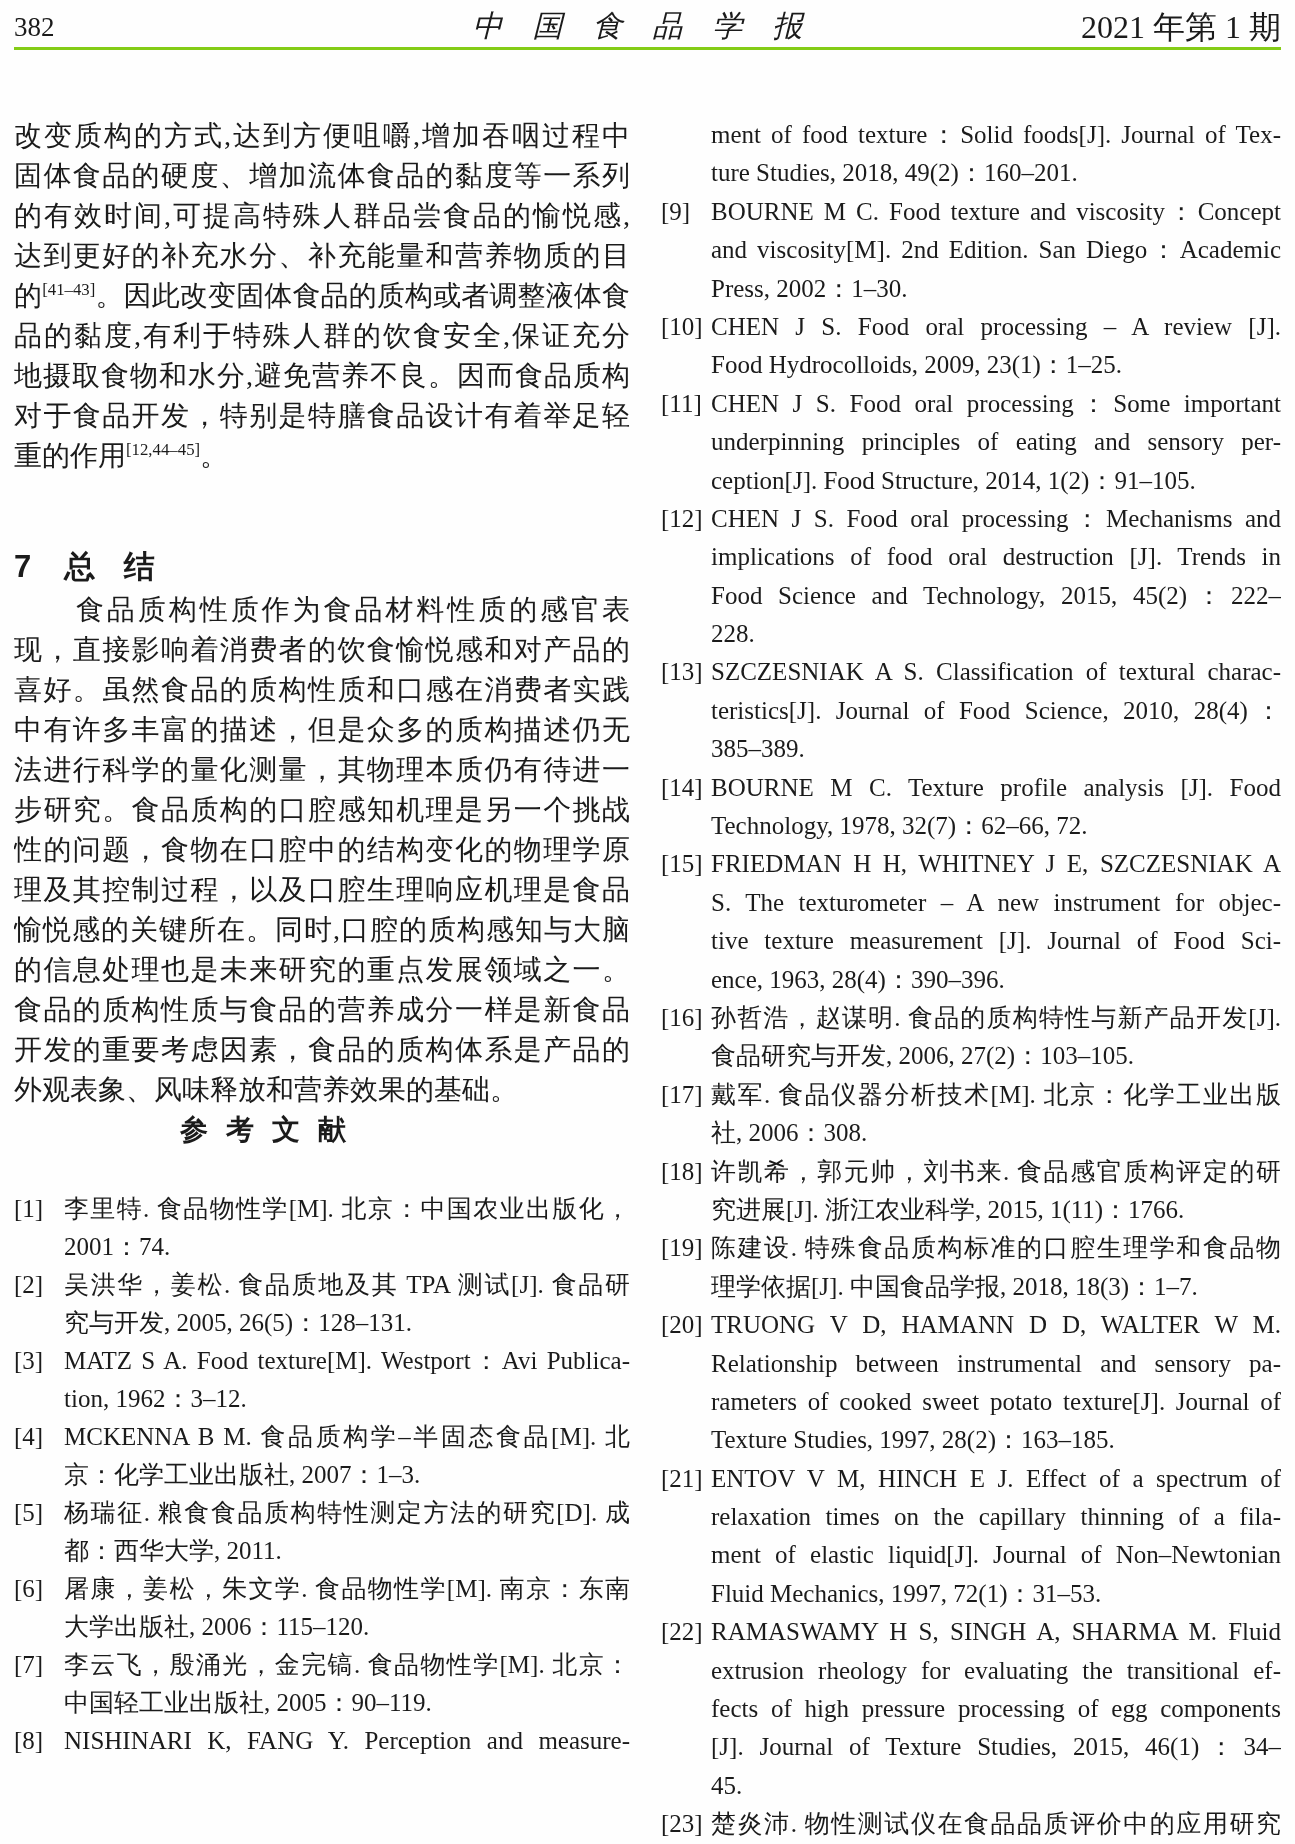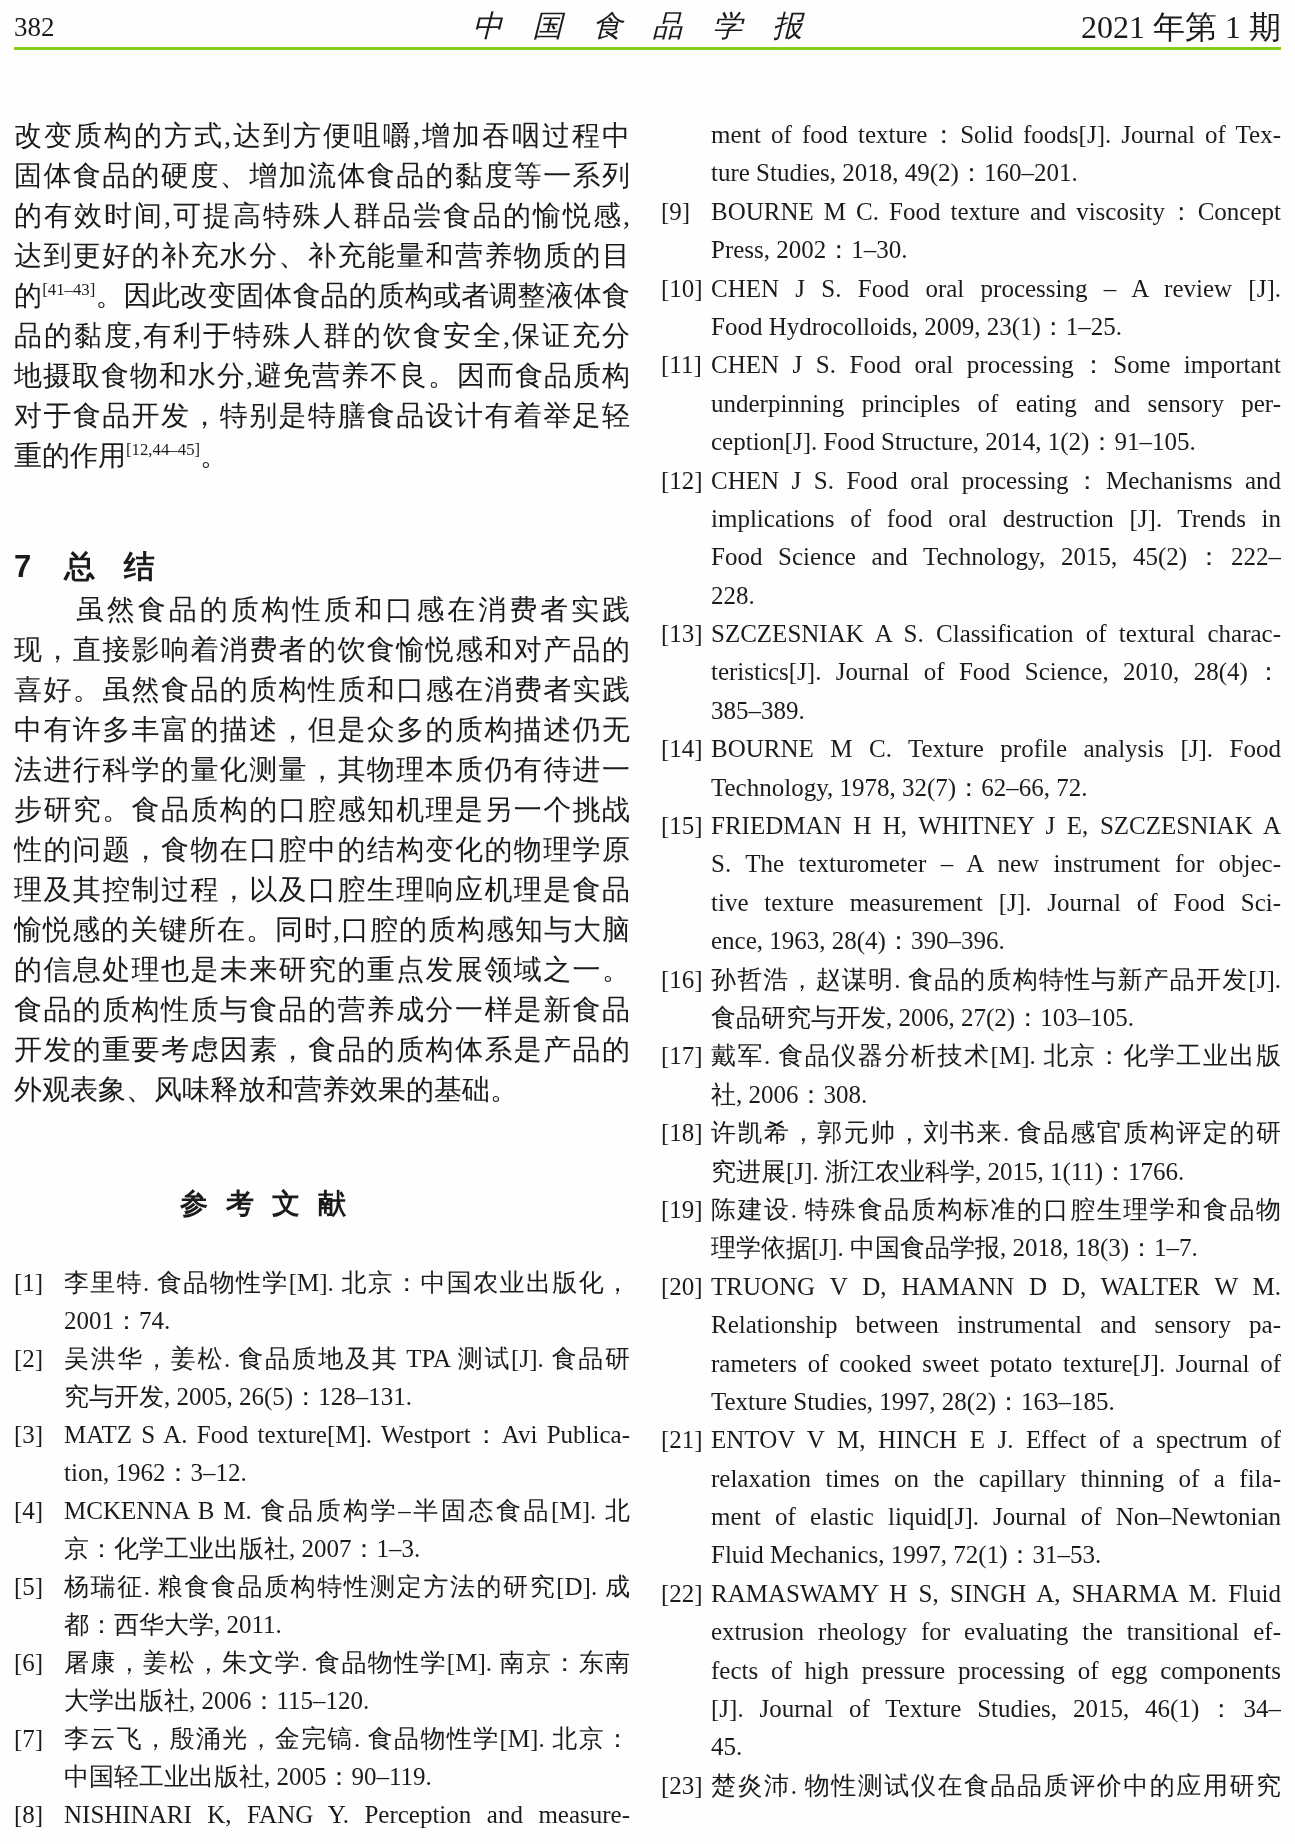--- a/index.html
+++ b/index.html
@@ -36,21 +36,21 @@
     margin-top:70px;height:42px;line-height:42px;
     font-family:"Liberation Sans","DejaVu Sans",sans-serif;
     font-weight:bold;font-size:31px;
   }
   .sec-num{margin-right:33px;}
   .sec-title{letter-spacing:10px;}
 
   .para2{margin-top:2px;}
 
   .ref-heading{
-    margin-top:74px;height:40px;line-height:40px;
+    height:40px;line-height:40px;
     font-family:"Liberation Sans","DejaVu Sans",sans-serif;
     font-weight:bold;font-size:28px;
     letter-spacing:18px;text-indent:166px;white-space:nowrap;
   }
 
   .refs-left{margin-top:40px;}
   .ref{position:relative;padding-left:50px;}
   .ref-id{position:absolute;left:0;top:0;font-size:25px;}
   .ref .line{font-size:25px;}
   .col-left .ref .line{line-height:38px;height:38px;}
@@ -82,21 +82,21 @@
           <div class="line">地摄取食物和水分,避免营养不良。因而食品质构</div>
           <div class="line">对于食品开发，特别是特膳食品设计有着举足轻</div>
           <div class="line short">重的作用<sup>[12,44–45]</sup>。</div>
         </div>
 
       <div class="sec-heading">
         <span class="sec-num">7</span><span class="sec-title">总 结</span>
       </div>
 
       <div class="para para2">
-          <div class="line">　　虽然食品的质构性质和口感在消费者实践</div>
+          <div class="line">　　食品质构性质作为食品材料性质的感官表</div>
           <div class="line">现，直接影响着消费者的饮食愉悦感和对产品的</div>
           <div class="line">喜好。虽然食品的质构性质和口感在消费者实践</div>
           <div class="line">中有许多丰富的描述，但是众多的质构描述仍无</div>
           <div class="line">法进行科学的量化测量，其物理本质仍有待进一</div>
           <div class="line">步研究。食品质构的口腔感知机理是另一个挑战</div>
           <div class="line">性的问题，食物在口腔中的结构变化的物理学原</div>
           <div class="line">理及其控制过程，以及口腔生理响应机理是食品</div>
           <div class="line">愉悦感的关键所在。同时,口腔的质构感知与大脑</div>
           <div class="line">的信息处理也是未来研究的重点发展领域之一。</div>
           <div class="line">食品的质构性质与食品的营养成分一样是新食品</div>
@@ -151,20 +151,21 @@
 
     <div class="col col-right">
       <div class="ref ref-cont">
           <div class="line">ment of food texture：Solid foods[J]. Journal of Tex-</div>
           <div class="line short">ture Studies, 2018, 49(2)：160–201.</div>
         </div>
       <div class="refs refs-right">
           <div class="ref">
             <span class="ref-id">[9]</span>
             <div class="line">BOURNE M C. Food texture and viscosity：Concept</div>
+            <div class="line">and viscosity[M]. 2nd Edition. San Diego：Academic</div>
             <div class="line short">Press, 2002：1–30.</div>
           </div>
           <div class="ref">
             <span class="ref-id">[10]</span>
             <div class="line">CHEN J S. Food oral processing – A review [J].</div>
             <div class="line short">Food Hydrocolloids, 2009, 23(1)：1–25.</div>
           </div>
           <div class="ref">
             <span class="ref-id">[11]</span>
             <div class="line">CHEN J S. Food oral processing：Some important</div>

